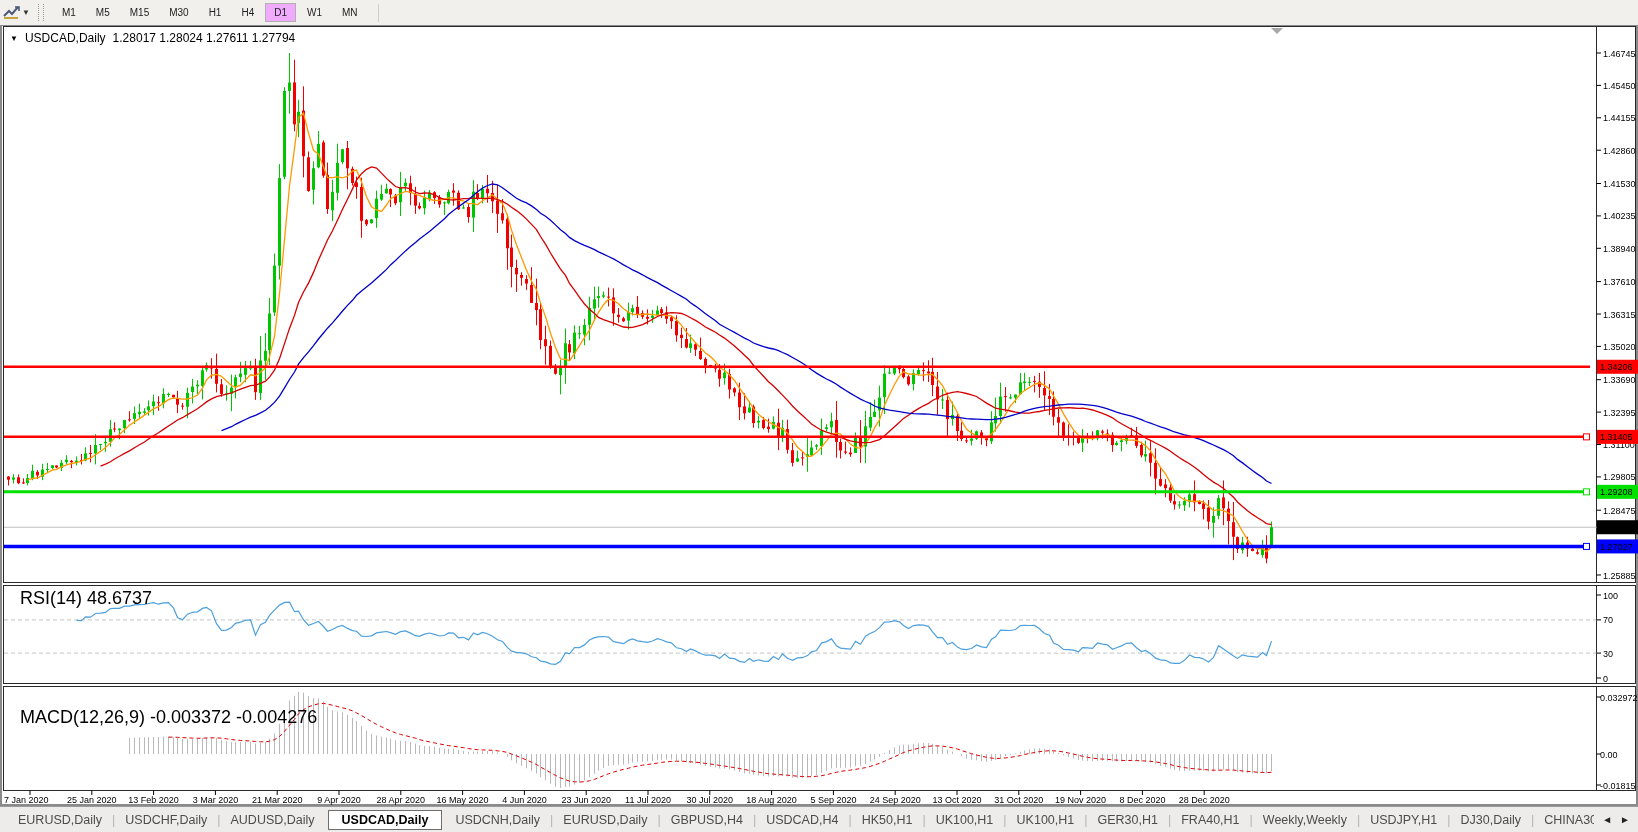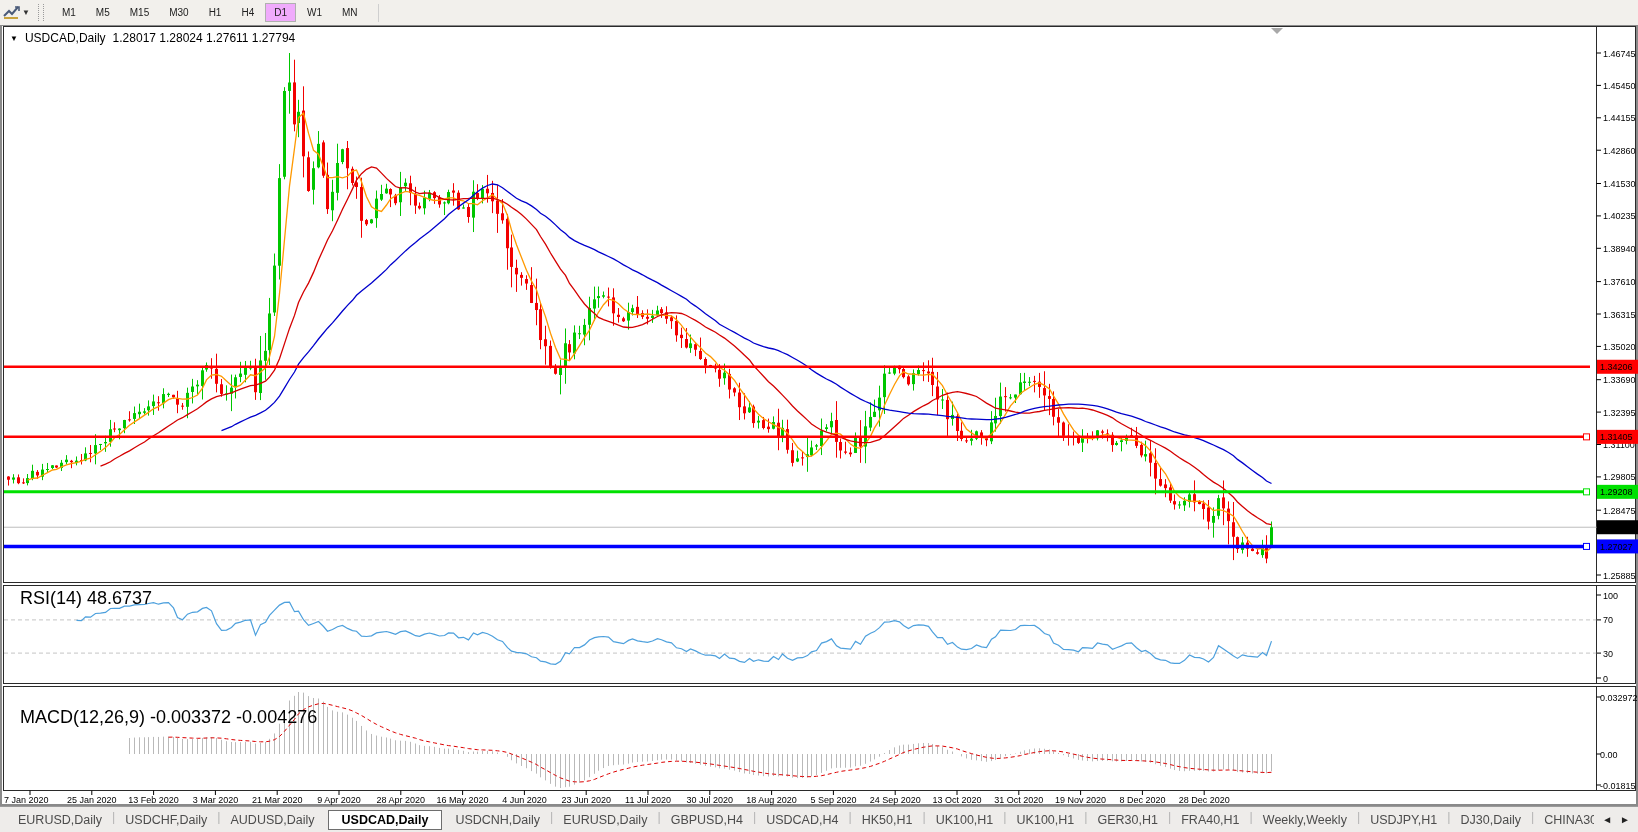--- a/index.html
+++ b/index.html
@@ -18,21 +18,21 @@
   #chart-svg{position:absolute;top:25px;left:0;}
   svg text{font-family:"Liberation Sans",sans-serif;fill:#000;}
   .chart-title{position:absolute;top:31px;left:10px;font-size:12px;color:#000;display:flex;gap:7px;align-items:center;}
   .chart-title .tri{font-size:8px;}
   .ind-label{position:absolute;left:20px;font-size:18px;color:#000;}
   .ind-label.rsi{top:588px;}
   .ind-label.macd{top:707px;}
   
   .tabbar{position:absolute;top:806px;left:0;width:1638px;height:26px;background:#eeecea;
           border-top:1px solid #9a9a9a;display:flex;align-items:center;font-size:12.5px;color:#4c4c4c;box-sizing:border-box;}
-  .tabs-strip{flex:1 1 auto;overflow:hidden;white-space:nowrap;display:flex;padding-left:8px;}
+  .tabs-strip{flex:1 1 auto;overflow:hidden;white-space:nowrap;display:flex;align-items:center;padding-left:8px;}
   .tab{padding:3px 10px;cursor:pointer;flex:0 0 auto;}
   .tab.active{background:#ffffff;border:1px solid #6e6e6e;color:#000;font-weight:bold;padding:2px 13px;margin:0 3px;}
   .tabsep{color:#b5b5b5;flex:0 0 auto;}
   .tab-arrows{flex:0 0 auto;display:flex;gap:8px;padding:0 8px;color:#222;font-size:10px;}
   .tab-arrows span{cursor:pointer;}
 </style>
 </head>
 <body>
 
 <div class="stage">

